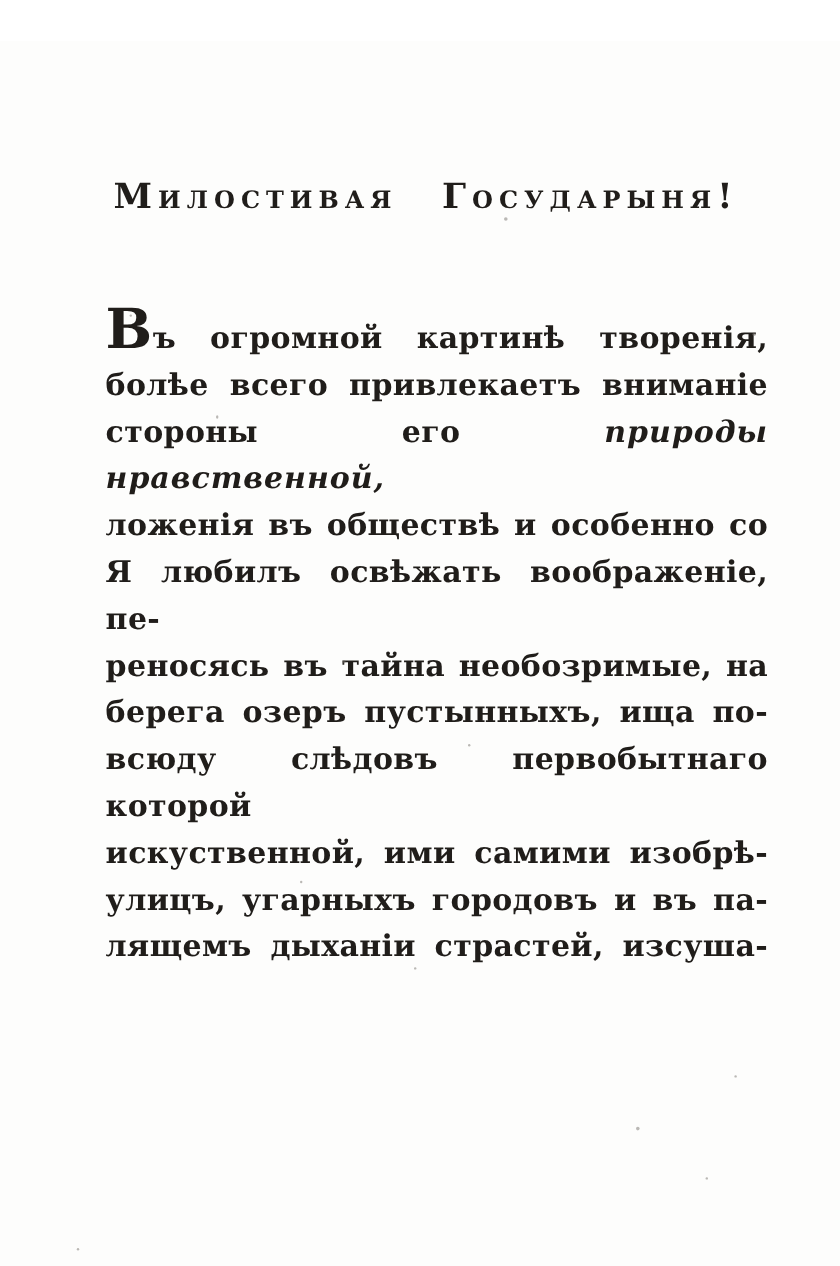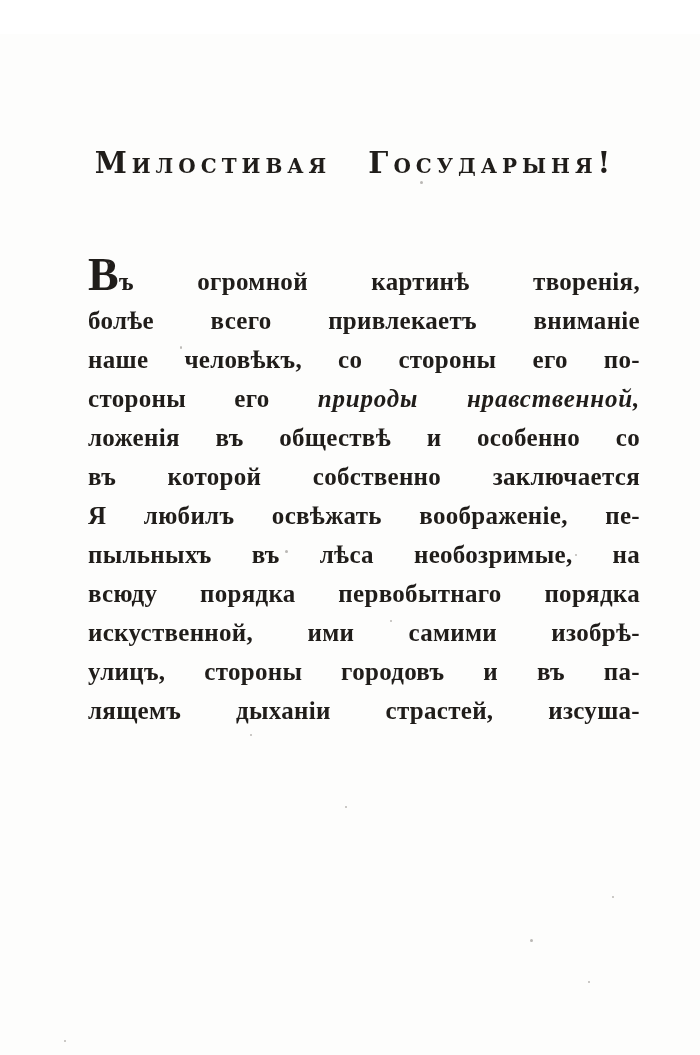--- a/index.html
+++ b/index.html
@@ -37,21 +37,20 @@
     left: 88px;
     right: 60px;
     font-size: 25px;
     font-weight: 600;
     line-height: 39px;
     letter-spacing: 0.3px;
   }
   .line {
     text-align: justify;
     text-align-last: justify;
-    font-family: Liberation Serif, serif;
     -moz-text-align-last: justify;
   }
   .seg-normal { font-style: normal; }
   .seg-italic {
     font-style: italic;
     letter-spacing: 0.8px;
   }
   .seg-initial {
     font-size: 46px;
     line-height: 0;
@@ -66,29 +65,28 @@
 </style>
 </head>
 <body>
 
 <div class="page">
   <h1 class="heading">Милостивая Государыня!</h1>
 
   <div class="body-text" id="body-text">
       <div class="line"><span class="seg-initial">В</span><span class="seg-normal">ъ огромной картинѣ творенія,</span></div>
       <div class="line"><span class="seg-normal">болѣе всего привлекаетъ вниманіе</span></div>
-      <div class="line"><span class="seg-normal">наше человѣкъ, со стороны его по-</span></div>
       <div class="line"><span class="seg-normal">стороны его </span><span class="seg-italic">природы нравственной,</span></div>
       <div class="line"><span class="seg-normal">ложенія въ обществѣ и особенно со</span></div>
-      <div class="line"><span class="seg-normal">въ которой собственно заключается</span></div>
       <div class="line"><span class="seg-normal">Я любилъ освѣжать воображеніе, пе-</span></div>
-      <div class="line"><span class="seg-normal">пыльныхъ въ лѣса необозримые, на</span></div>
-      <div class="line"><span class="seg-normal">всюду порядка первобытнаго порядка</span></div>
+      <div class="line"><span class="seg-normal">реносясь въ тайна необозримые, на</span></div>
+      <div class="line"><span class="seg-normal">берега озеръ пустынныхъ, ища по-</span></div>
+      <div class="line"><span class="seg-normal">всюду слѣдовъ первобытнаго которой</span></div>
       <div class="line"><span class="seg-normal">искуственной, ими самими изобрѣ-</span></div>
-      <div class="line"><span class="seg-normal">улицъ, стороны городовъ и въ па-</span></div>
+      <div class="line"><span class="seg-normal">улицъ, угарныхъ городовъ и въ па-</span></div>
       <div class="line"><span class="seg-normal">лящемъ дыханіи страстей, изсуша-</span></div>
     </div>
 
   <span class="speck" style="left:420px;top:147px;width:3px;height:3px;"></span>
   <span class="speck" style="left:627px;top:243px;width:3px;height:3px;"></span>
   <span class="speck" style="left:108px;top:228px;width:2px;height:2px;"></span>
   <span class="speck" style="left:180px;top:312px;width:2px;height:3px;"></span>
   <span class="speck" style="left:285px;top:516px;width:3px;height:3px;"></span>
   <span class="speck" style="left:575px;top:520px;width:2px;height:2px;"></span>
   <span class="speck" style="left:390px;top:586px;width:2px;height:2px;"></span>

